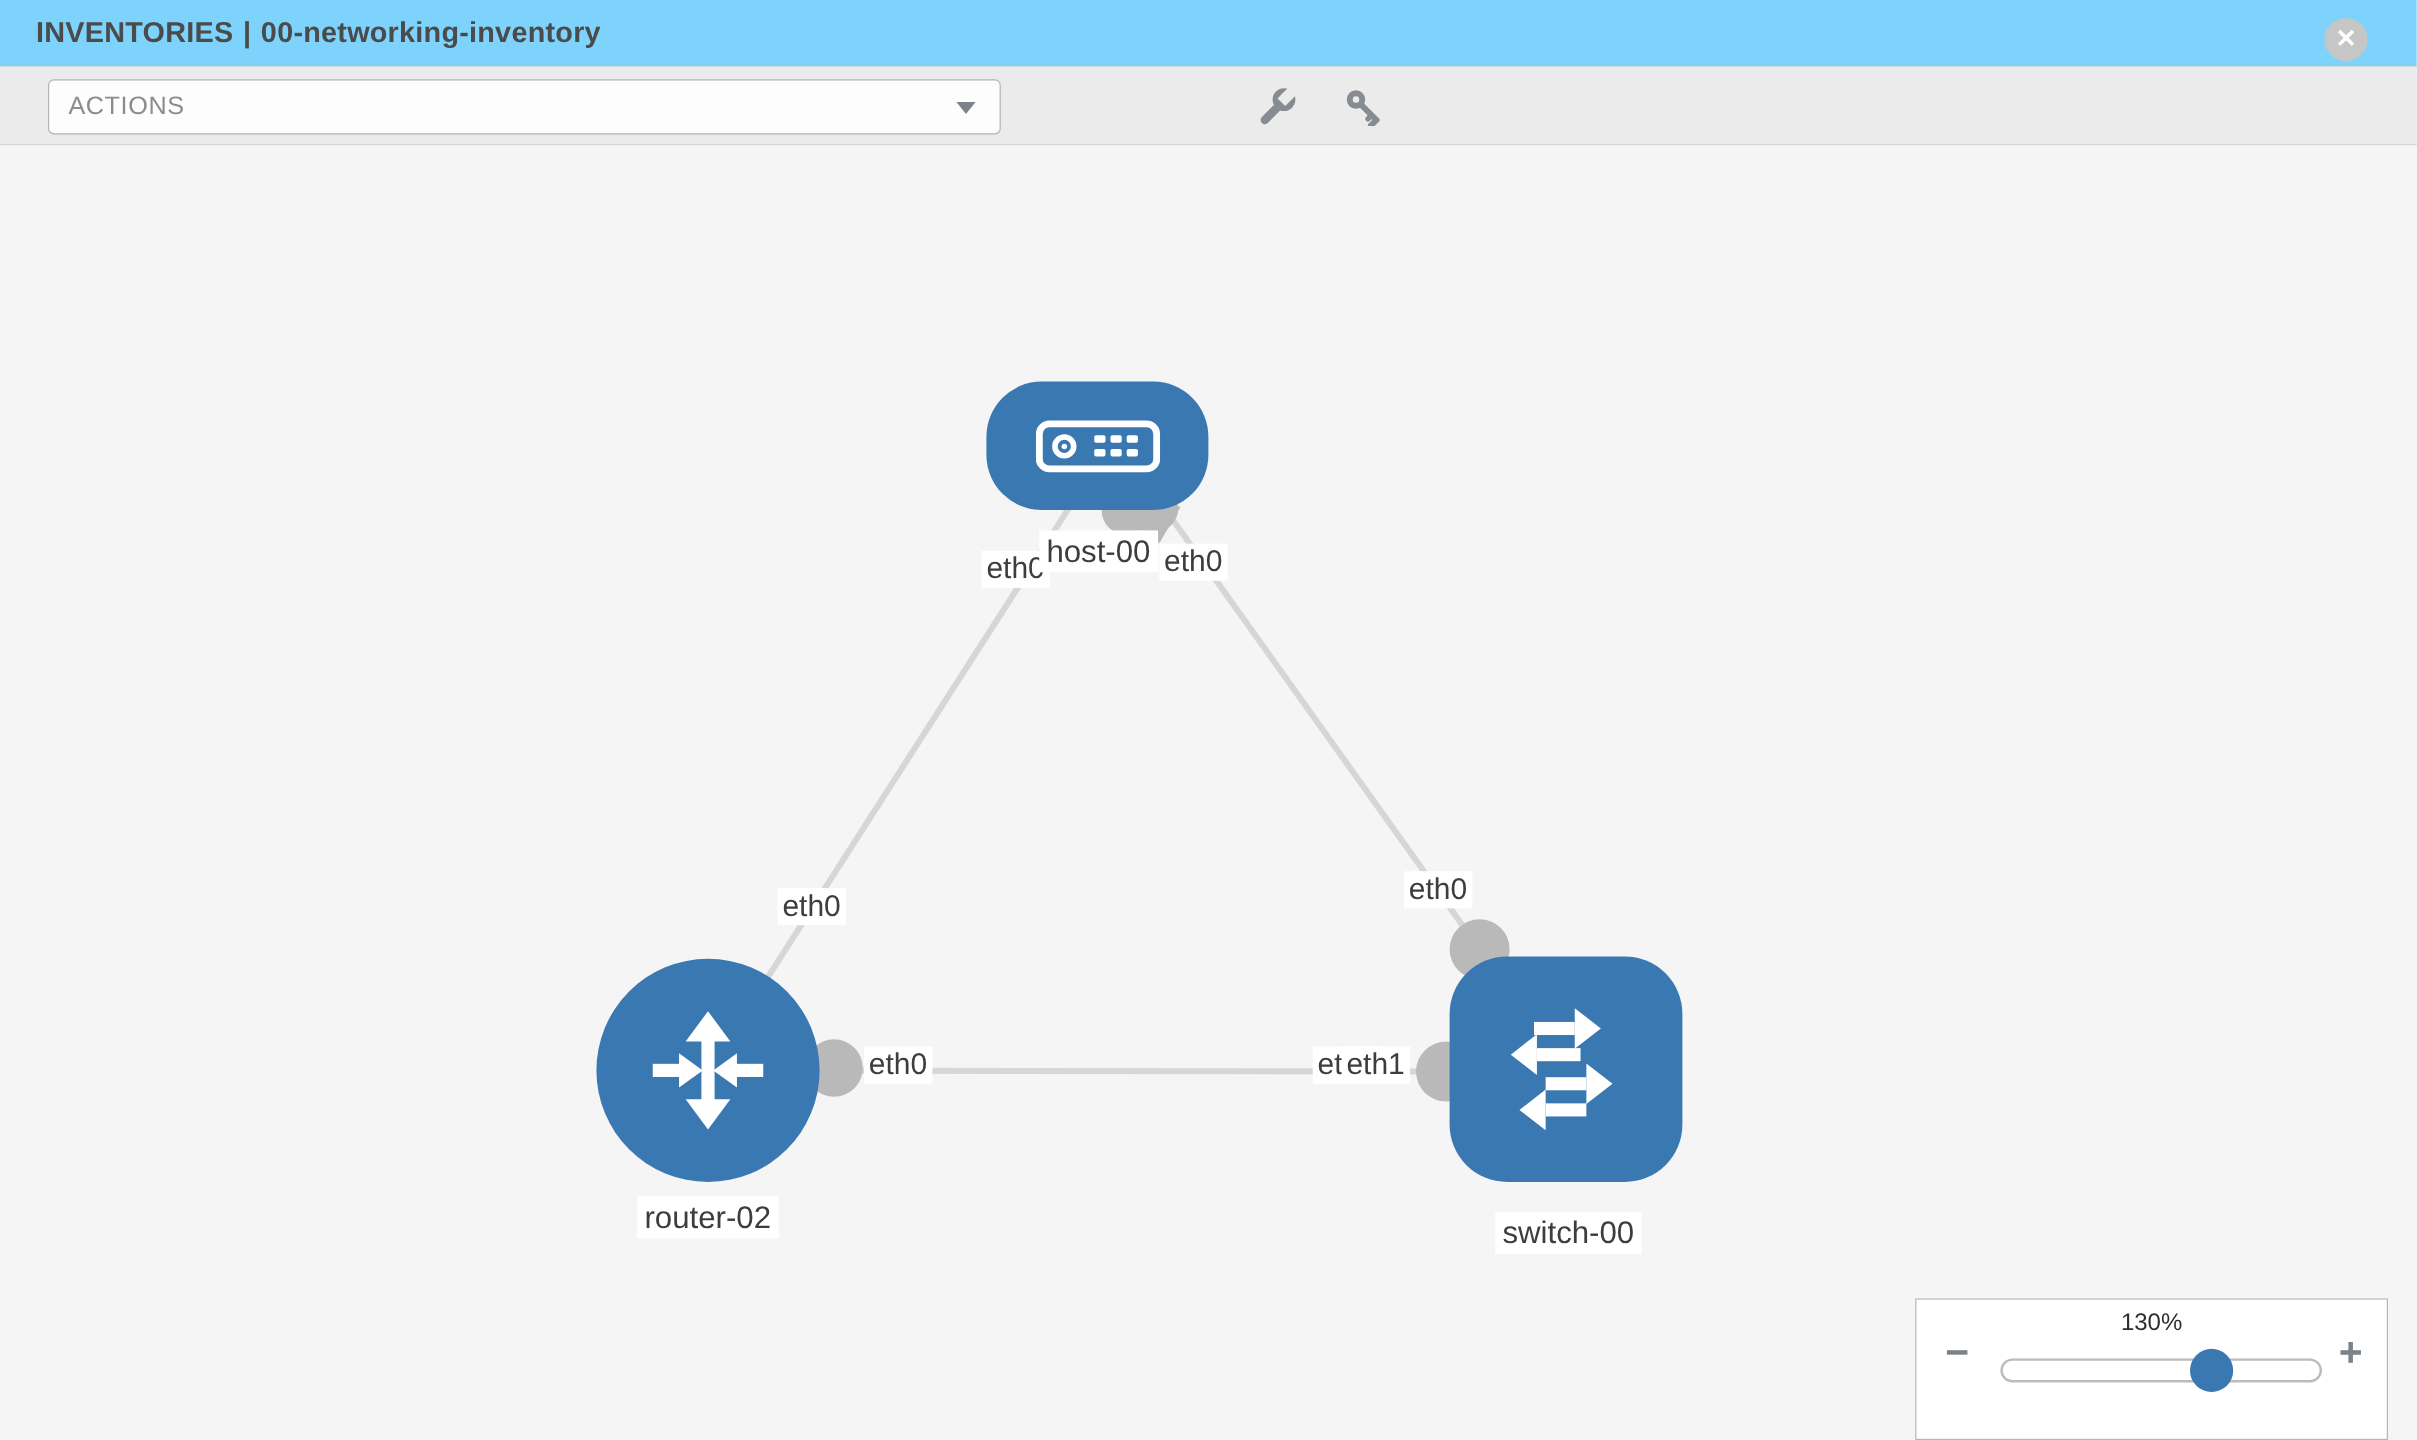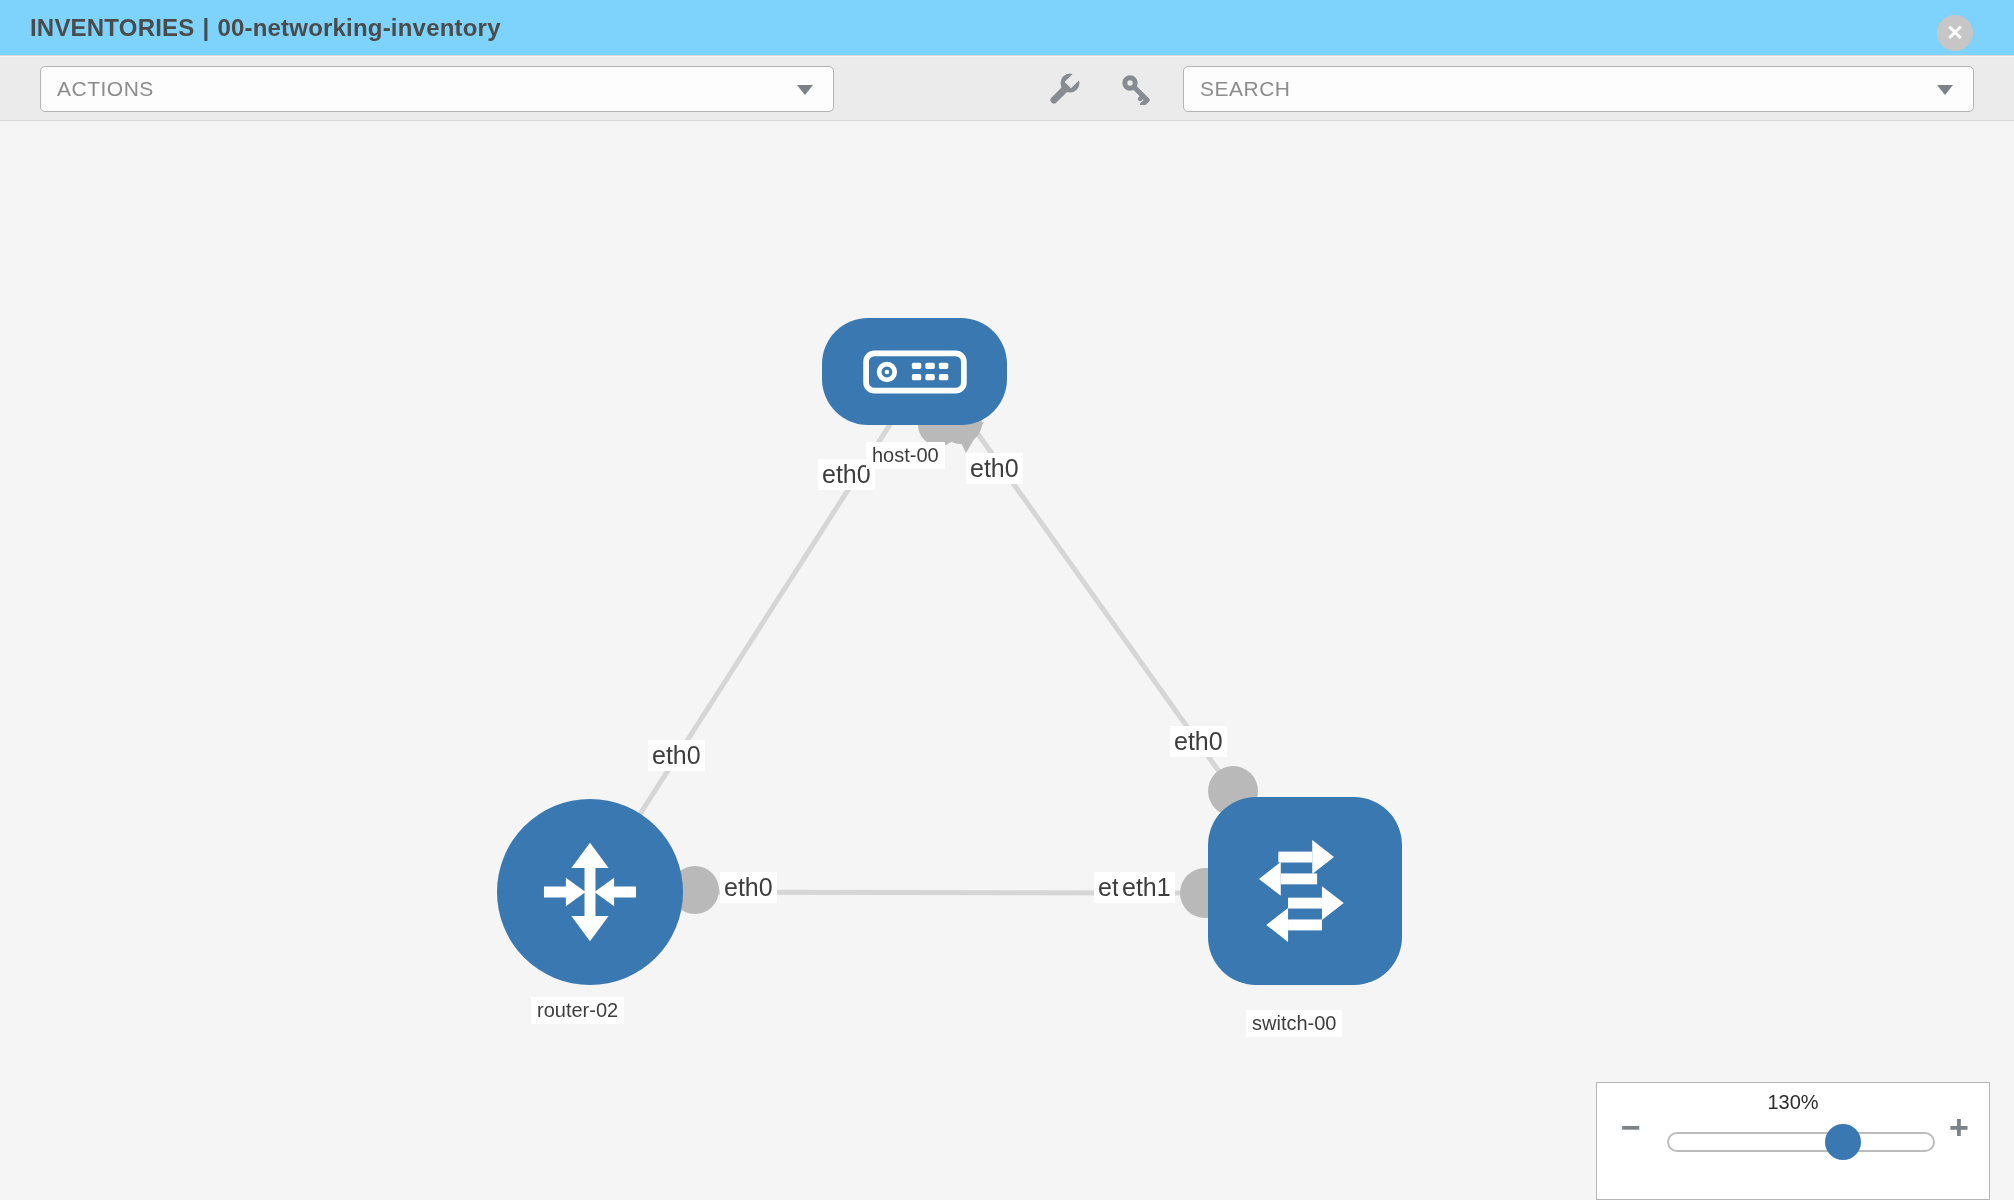--- a/index.html
+++ b/index.html
@@ -38,21 +38,21 @@
   .links-layer { position:absolute; left:0; top:0; width:2014px; height:1078px; }
 
   .node { position:absolute; background:#3a78b2; z-index:20; cursor:pointer;
           display:flex; align-items:center; justify-content:center; }
   .node-host { left:822px; top:196px; width:185px; height:107px; border-radius:46px; }
   .node-router { left:497px; top:677px; width:186px; height:186px; border-radius:50%; }
   .node-switch { left:1208px; top:675px; width:194px; height:188px; border-radius:48px; }
 
   .diagram-label { position:absolute; background:#ffffff; color:#3d3d3d; z-index:40;
                    white-space:nowrap; }
-  .node-label { font-size:20px; padding:2px 6px; z-index:42; }
+  .node-label { font-size:26px; padding:2px 6px; z-index:42; }
   .iface-label { font-size:25px; padding:1px 4px; }
   .lbl-host      { left:866px;  top:320px; }
   .lbl-router    { left:531px;  top:875px; }
   .lbl-switch    { left:1246px; top:888px; }
   .if-host-left    { left:818px;  top:337px; }
   .if-host-right   { left:966px;  top:331px; }
   .if-router-top   { left:648px;  top:618px; }
   .if-router-right { left:720px;  top:750px; }
   .if-switch-top   { left:1170px; top:604px; }
   .if-switch-back  { left:1094px; top:750px; z-index:40; }
@@ -94,24 +94,20 @@
     <line x1="23" y1="9" x2="32" y2="0" stroke="#ebebeb" stroke-width="9" stroke-linecap="square"></line>
   </svg>
 
   <svg class="tool-icon tool-icon-key" viewBox="0 0 32 32">
     <circle cx="10" cy="10" r="5.2" fill="none" stroke="#878c92" stroke-width="5"></circle>
     <line x1="14.5" y1="14.5" x2="27" y2="27" stroke="#878c92" stroke-width="5" stroke-linecap="round"></line>
     <line x1="27" y1="27" x2="22.5" y2="31.5" stroke="#878c92" stroke-width="5" stroke-linecap="round"></line>
     <line x1="23" y1="23" x2="20" y2="26" stroke="#878c92" stroke-width="4.5" stroke-linecap="round"></line>
   </svg>
 
-  <div class="combo combo-search">
-    <span class="combo-label">SEARCH</span>
-    <span class="caret"></span>
-  </div>
 </div>
 
 <div class="canvas">
 
   <svg class="links-layer" viewBox="0 0 2014 1078">
 
     <line x1="590" y1="770" x2="925" y2="248" stroke="#d6d6d6" stroke-width="5"></line>
     <line x1="935" y1="252" x2="1233" y2="669" stroke="#d6d6d6" stroke-width="5"></line>
     <line x1="590" y1="770" x2="1205" y2="771" stroke="#d6d6d6" stroke-width="5"></line>
 

